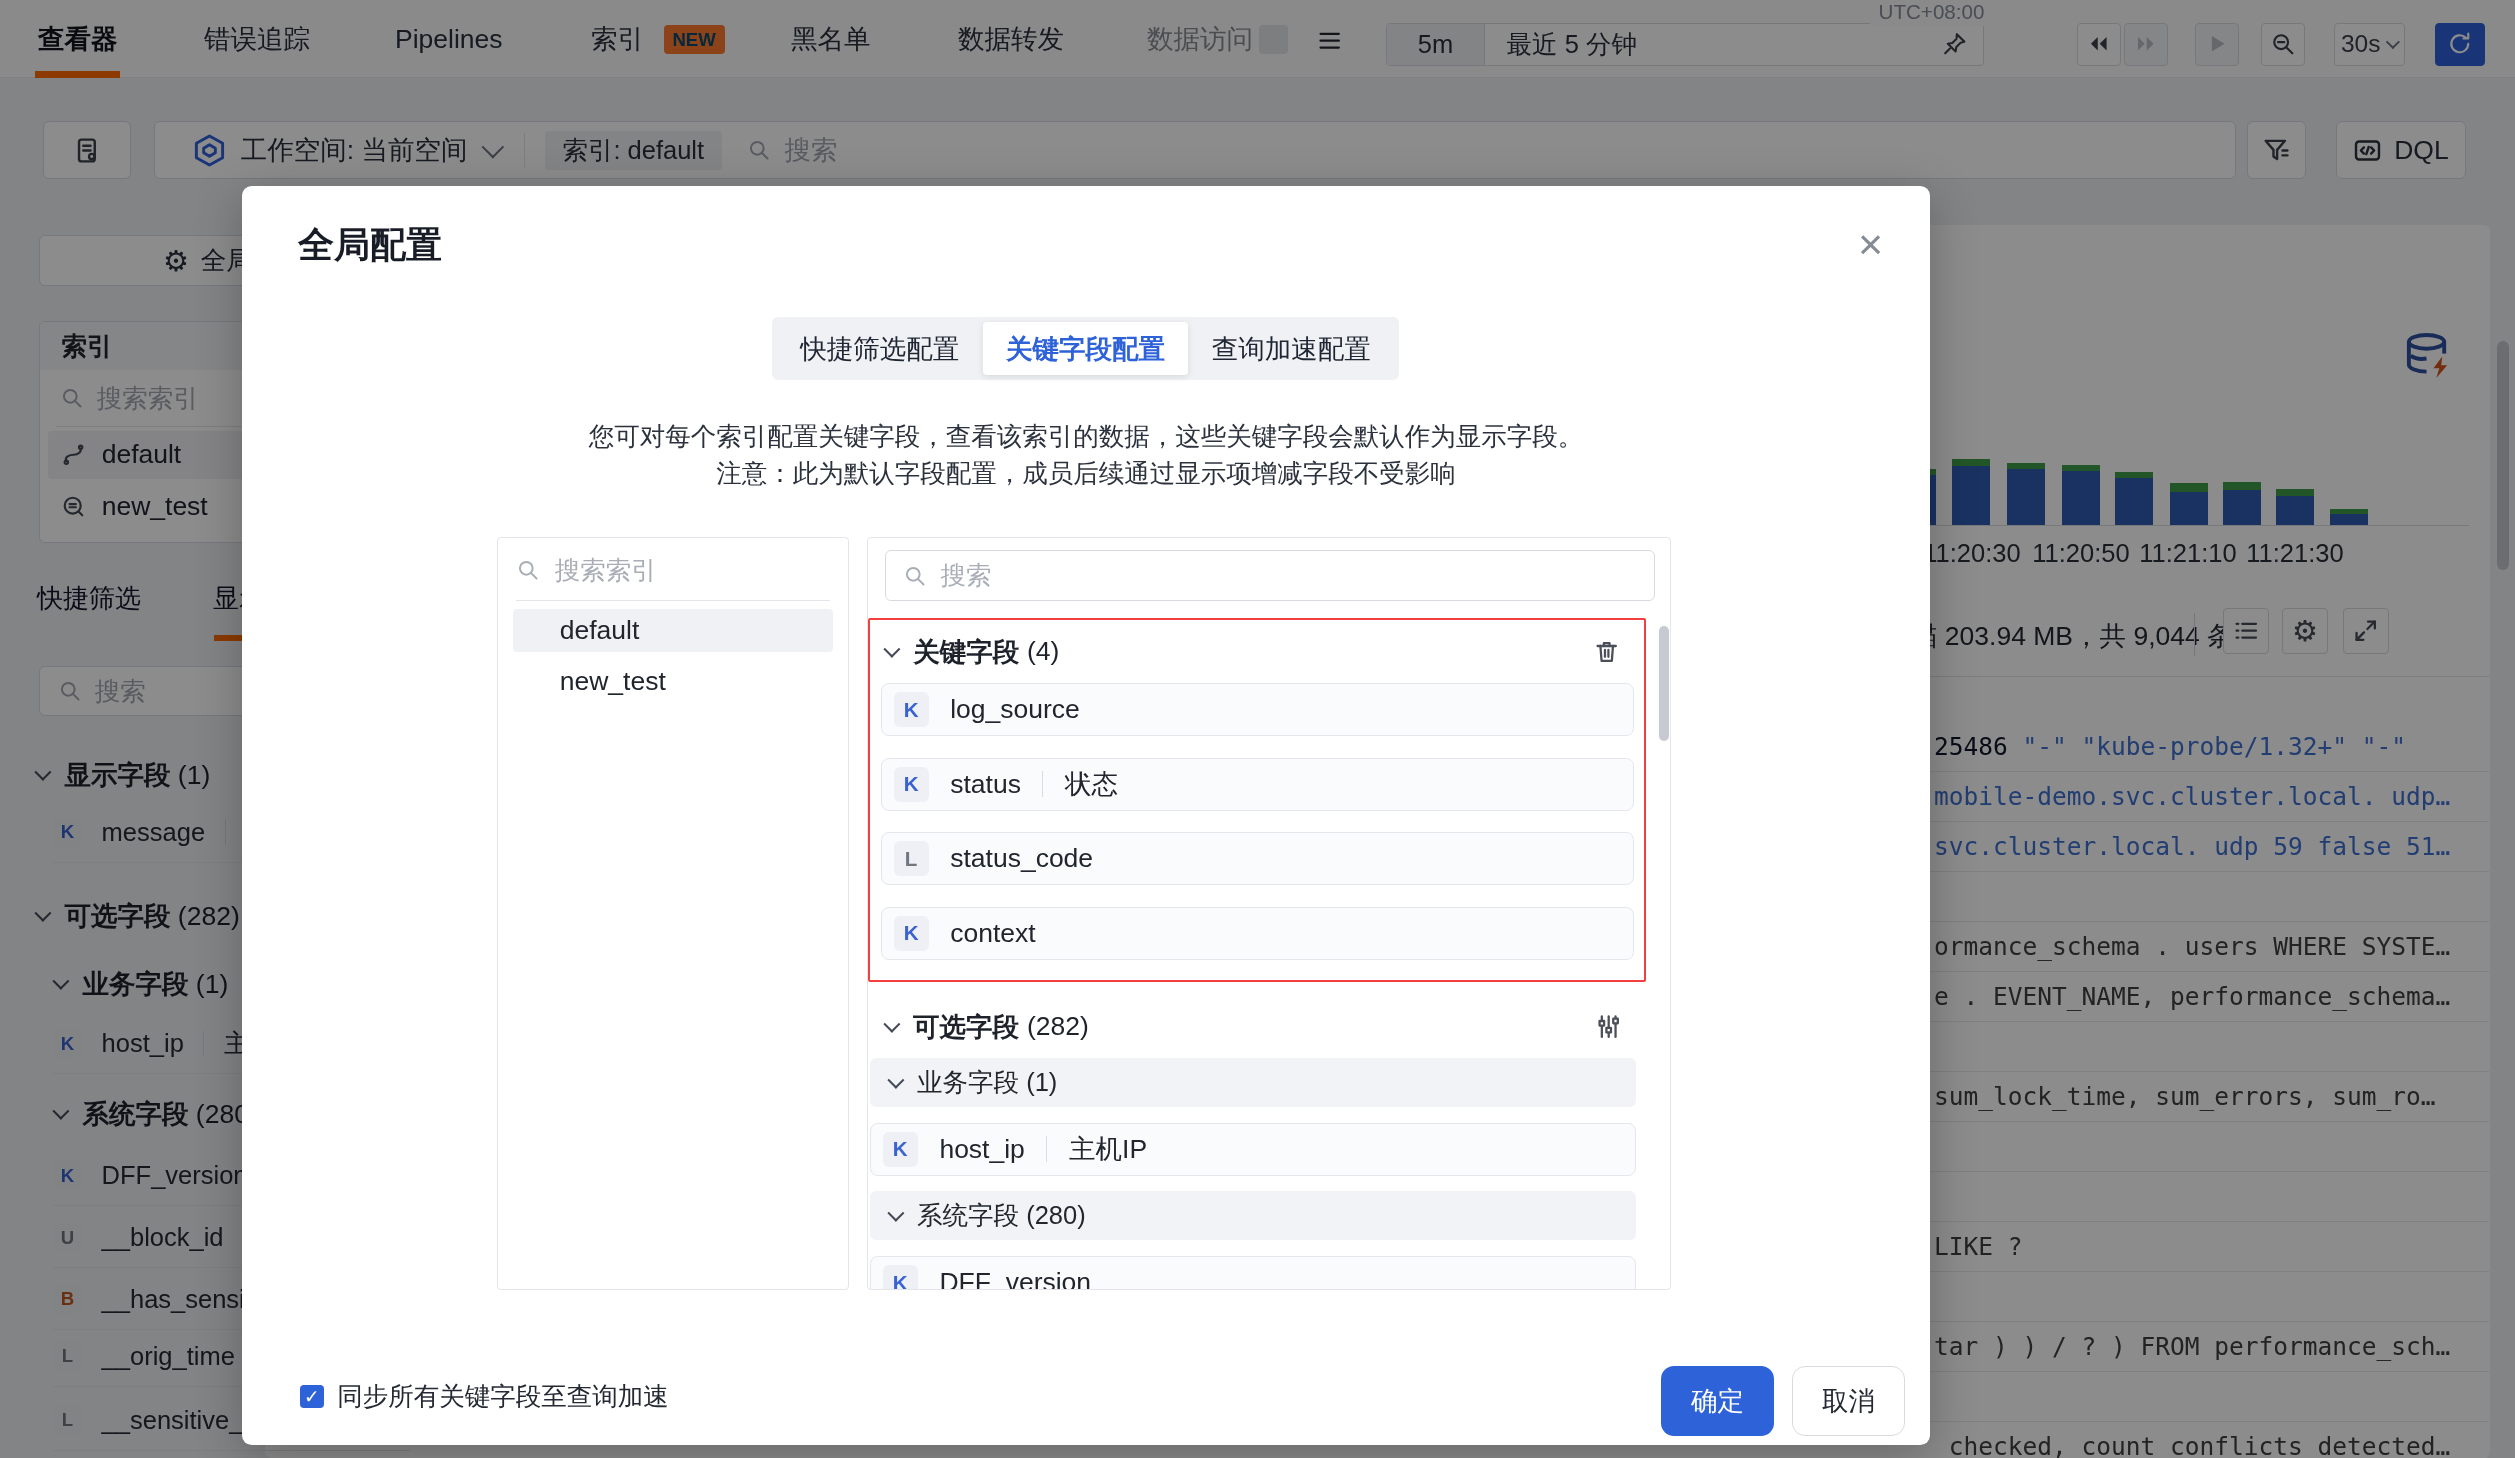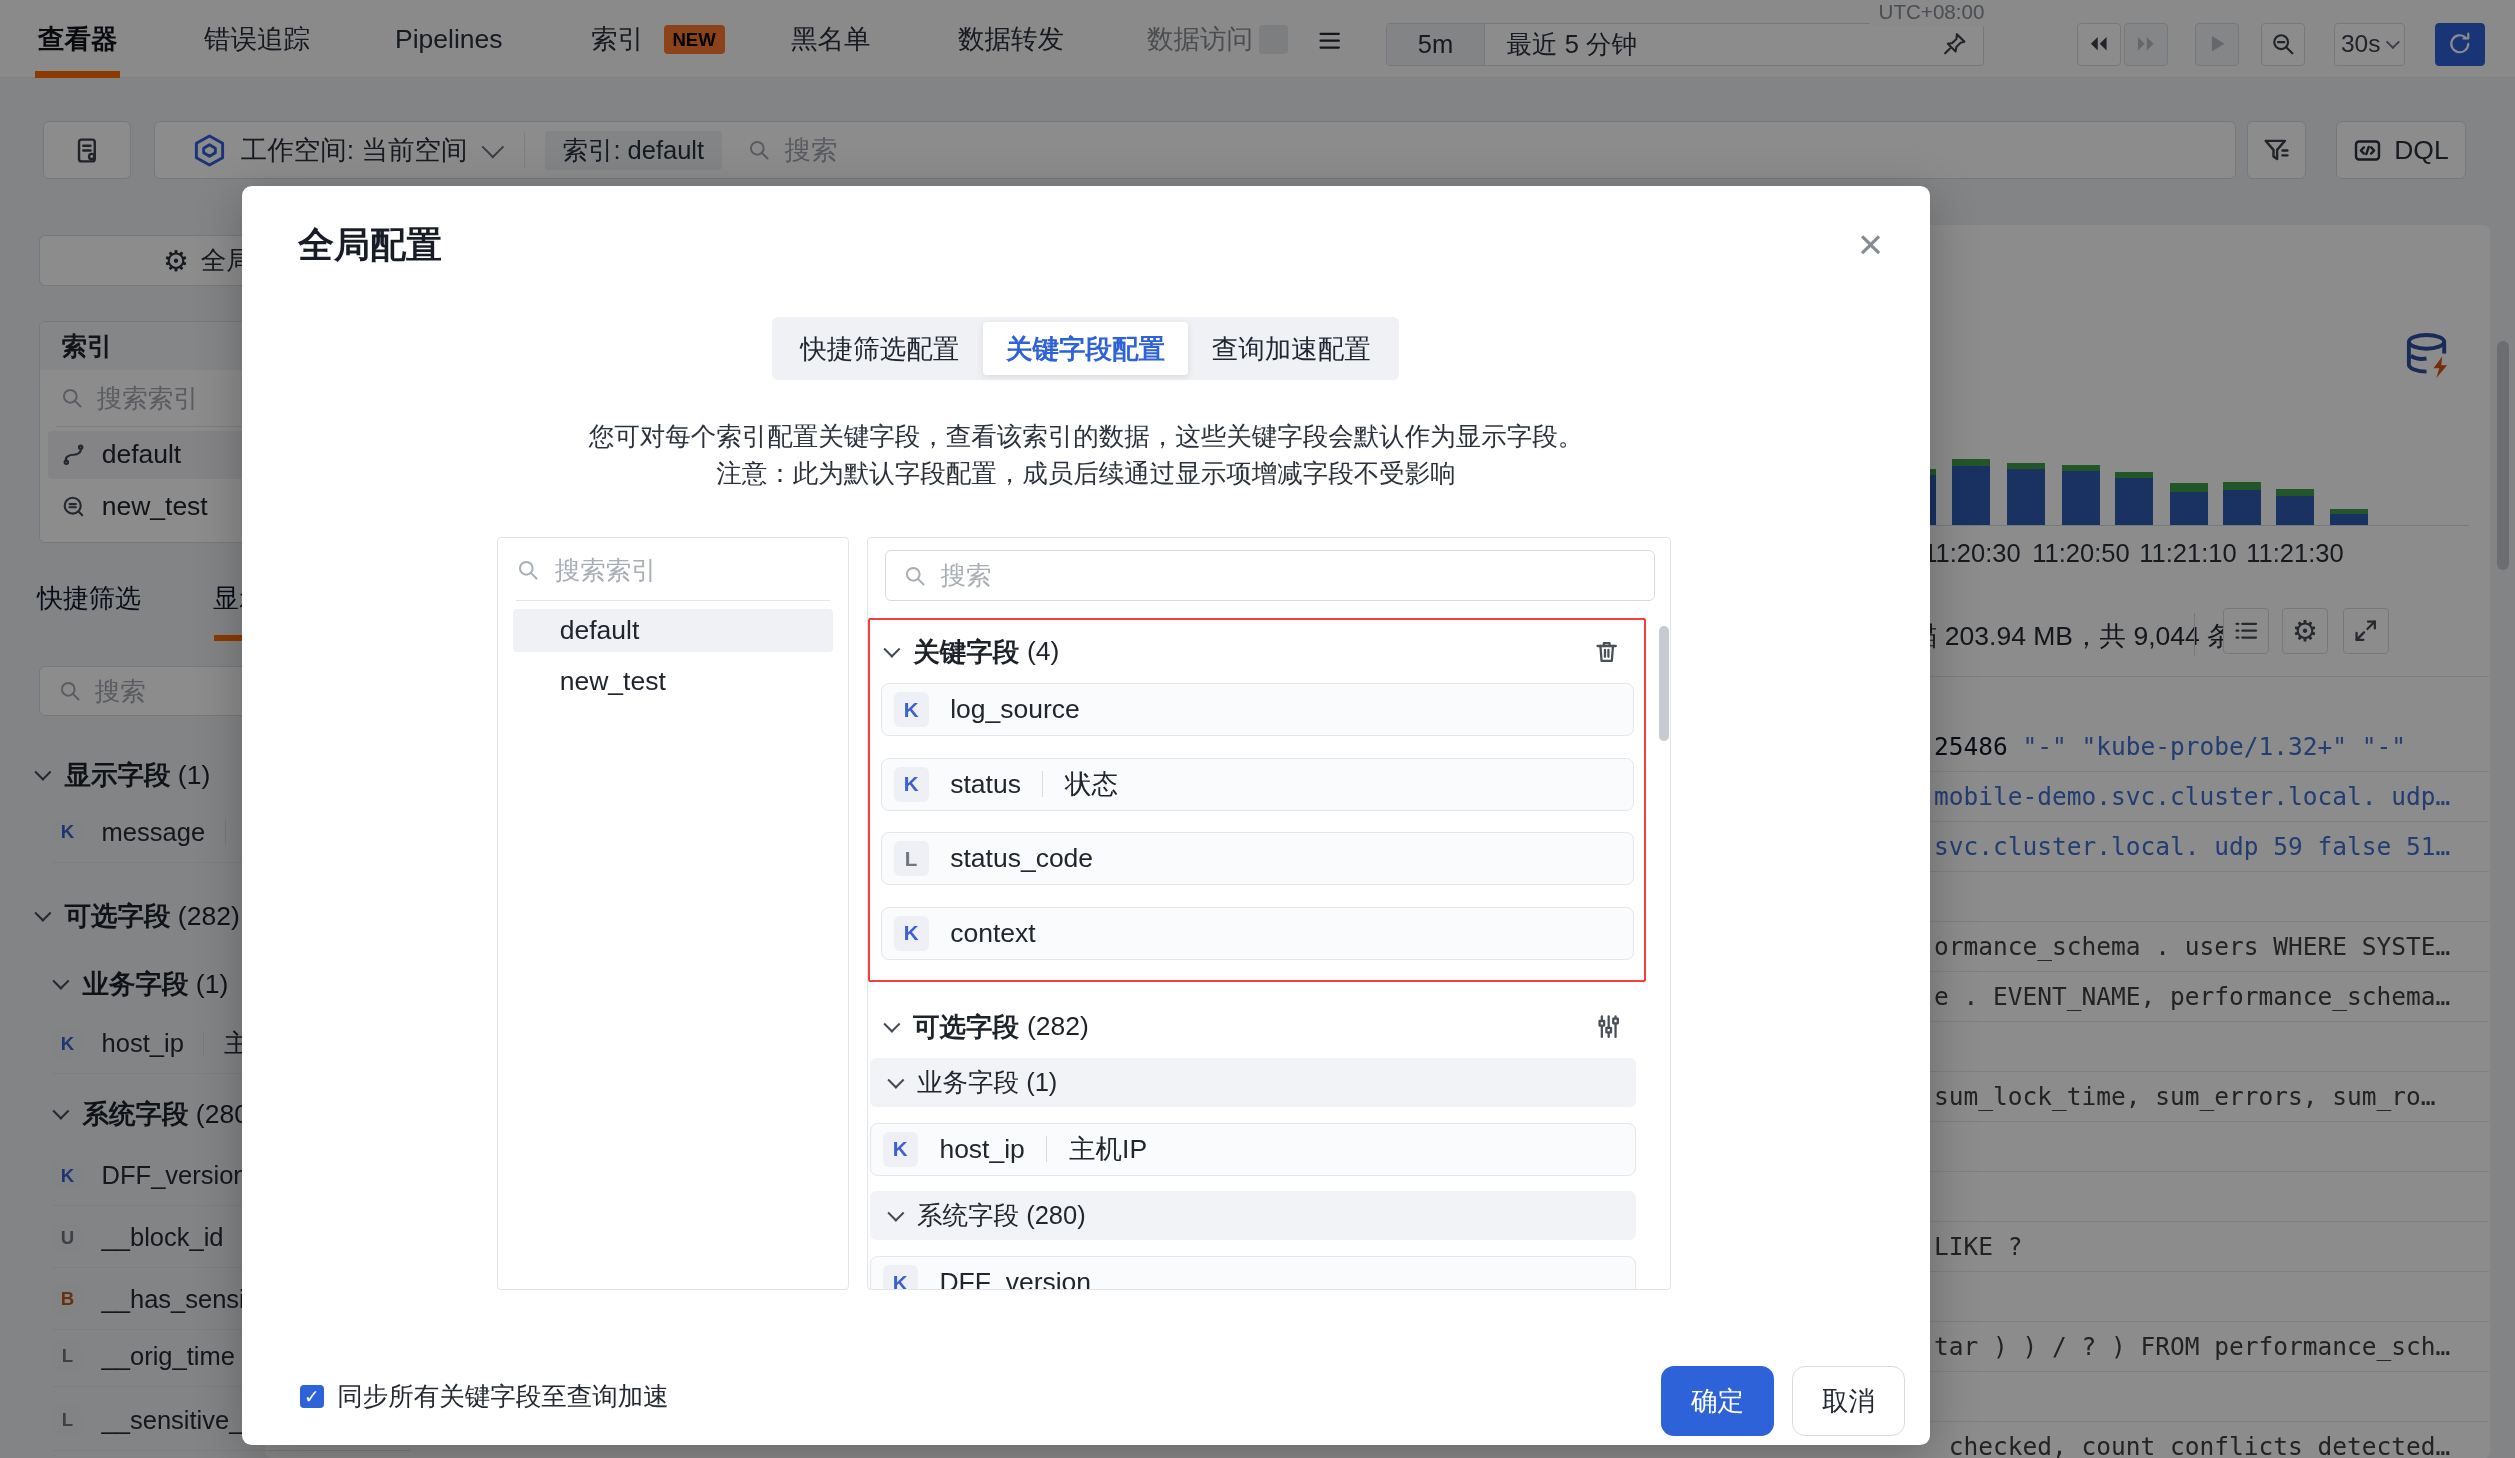--- a/index.html
+++ b/index.html
@@ -7,21 +7,21 @@
   body { font-family:"Liberation Sans","DejaVu Sans",sans-serif; background:#eef0f4; position:relative; color:#23272f; }
   .abs { position:absolute; }
   svg { display:block; }
 
   
   #nav { position:absolute; left:0; top:0; width:2515px; height:78px; background:#fbfcfd; border-bottom:1px solid #e7e8eb; }
   .nav-item { position:absolute; top:0; height:78px; display:flex; align-items:center; font-size:26.5px; color:#2b303b; white-space:nowrap; cursor:pointer; }
   .nav-item.active { font-weight:bold; color:#11151d; }
   .nav-item.active::after { content:""; position:absolute; left:-2.9px; right:-2.9px; bottom:0; height:6.9px; background:#ff6a00; }
   .nav-item.faded { opacity:.55; }
-  .new-badge { display:inline-block; margin-left:19.6px; background:#ff7a2f; color:#000000; font-size:18.6px; font-weight:bold; line-height:29px; padding:0 8.8px; border-radius:3.9px; }
+  .new-badge { display:inline-block; margin-left:19.6px; background:#ff7a2f; color:#0c4a6e; font-size:18.6px; font-weight:bold; line-height:29px; padding:0 8.8px; border-radius:3.9px; }
   .nav-stub { position:absolute; width:29px; height:29px; background:#e3e5e9; border-radius:3.9px; top:24.5px; }
 
   .tbtn { position:absolute; top:22.5px; height:43px; border:1px solid #d9dbe0; border-radius:3.9px; background:#fff; display:flex; align-items:center; justify-content:center; color:#3c414b; cursor:pointer; }
   .tbtn.disabled { background:#f3f4f6; color:#b9bdc4; cursor:default; }
   #time-group { position:absolute; left:1386px; top:22.5px; width:598px; height:43px; border:1px solid #d9dbe0; border-radius:3.9px; background:#fff; display:flex; align-items:center; }
   #time-quick { width:98px; height:100%; background:#eef0f3; border-right:1px solid #d9dbe0; border-radius:3.9px 0 0 3.9px; display:flex; align-items:center; justify-content:center; font-size:25.5px; color:#2a313d; cursor:pointer; }
   #time-label { flex:1; padding-left:21.6px; font-size:25.5px; color:#2a313d; }
   #utc-label { position:absolute; left:1870px; top:0px; width:123px; height:25.5px; background:#fbfcfd; font-size:20.6px; color:#878d98; text-align:center; line-height:23.5px; }
 
   

